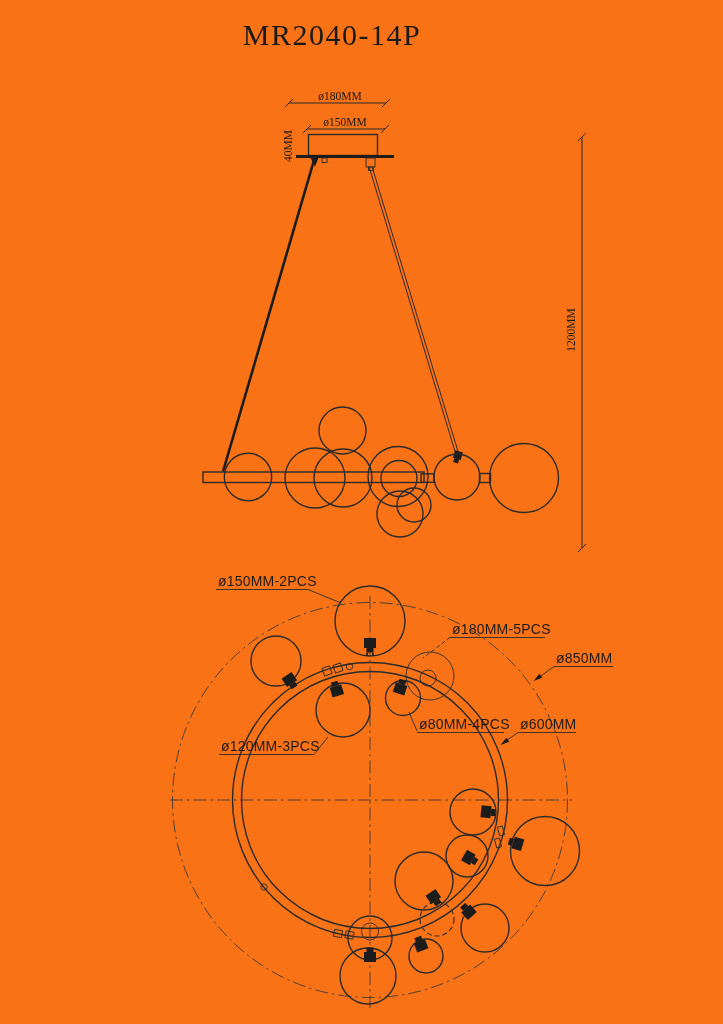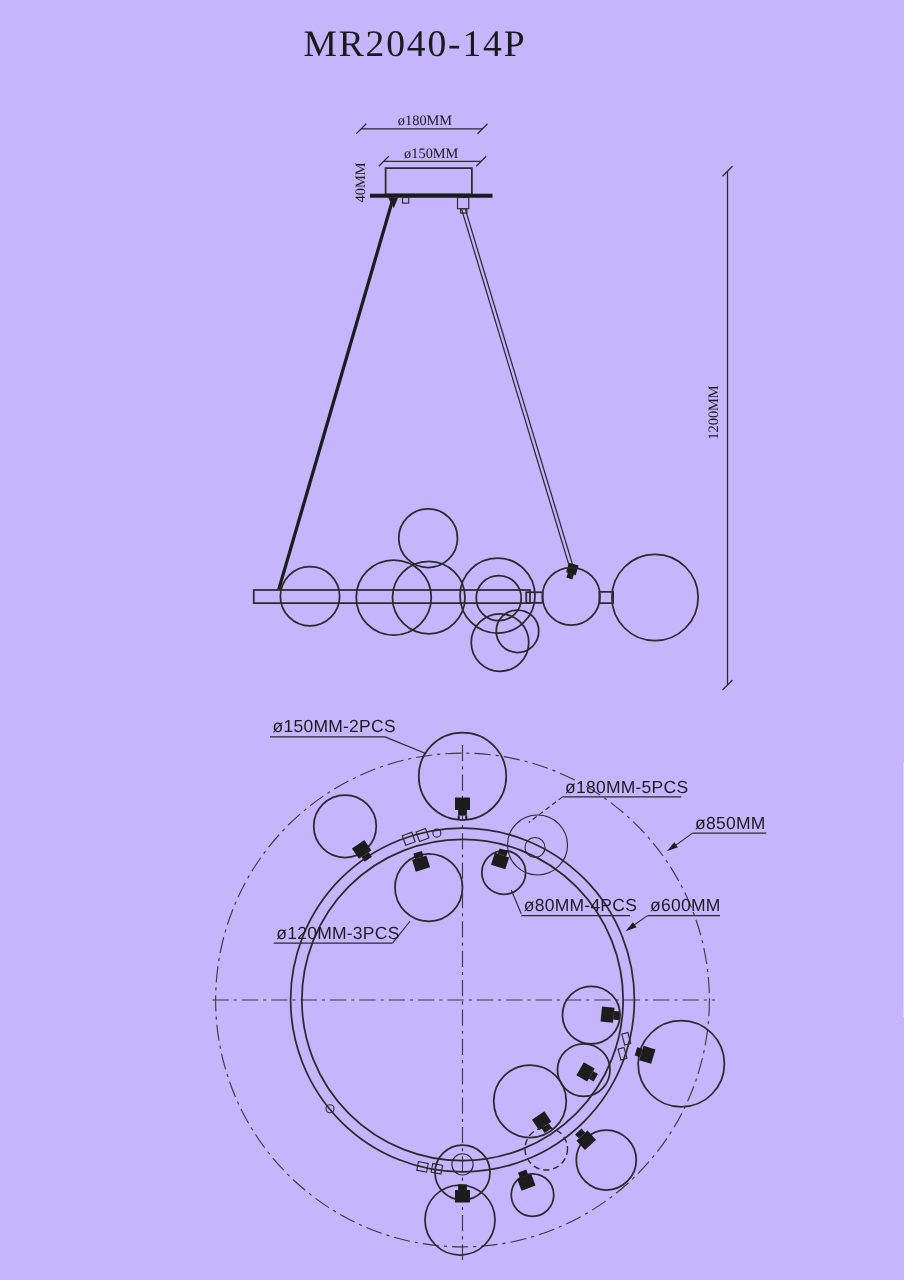--- a/index.html
+++ b/index.html
@@ -1,16 +1,16 @@
 <!DOCTYPE html>
 <html><head>
 <meta charset="utf-8">
 <style>
   html,body{margin:0;padding:0;background:#ffffff;}
-  .page{position:relative;width:723px;height:1024px;background:#c4b5fd;overflow:hidden;
+  .page{position:relative;width:723px;height:1024px;background:#f97316;overflow:hidden;
         font-family:"Liberation Sans",sans-serif;}
   svg{position:absolute;left:0;top:0;}
   .ln{stroke:#2b2b2b;fill:none;stroke-width:1.4;}
   .thin{stroke:#2b2b2b;fill:none;stroke-width:0.9;}
   .hair{stroke:#2b2b2b;fill:none;stroke-width:1;}
   .thick{stroke:#1c1c1c;fill:none;stroke-width:3.2;}
   .cable{stroke:#1c1c1c;fill:none;stroke-width:2.6;}
   .cl{stroke:#3a3a3a;fill:none;stroke-width:0.9;stroke-dasharray:13 4 2.5 4;}
   .dash{stroke:#2b2b2b;fill:none;stroke-width:1.1;stroke-dasharray:5 3;}
   .blk{fill:#1c1c1c;stroke:none;}

